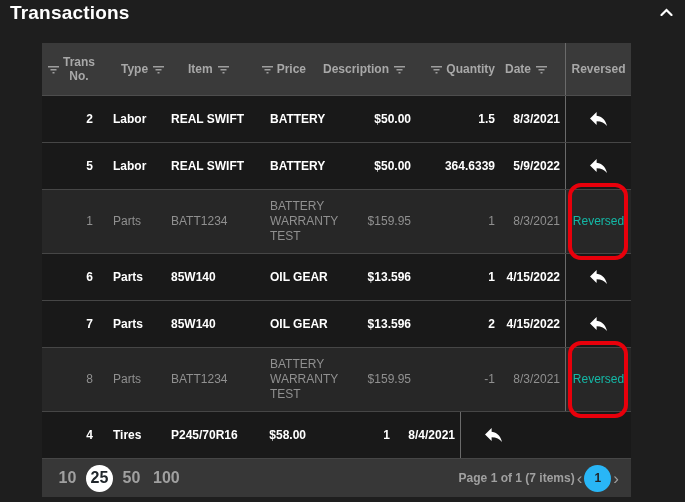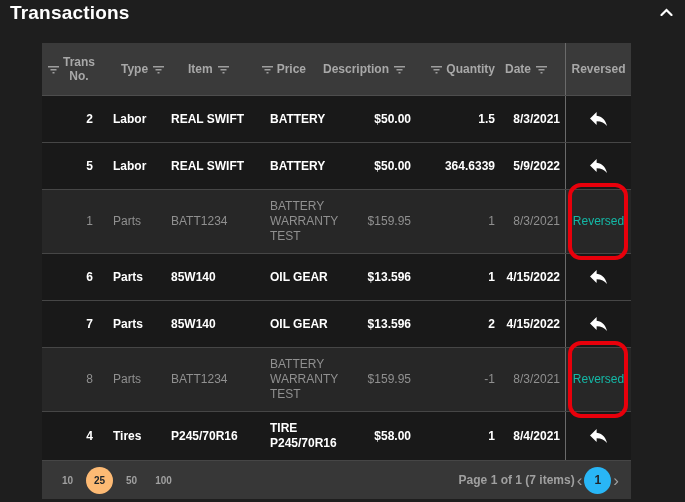--- a/index.html
+++ b/index.html
@@ -74,24 +74,24 @@
   }
   
   .pager{
     display:flex;align-items:center;justify-content:space-between;
     background:#373737;height:38px;box-sizing:border-box;
     padding:0 10px 0 12px;color:#a0a0a0;font-size:12px;font-weight:bold;
   }
   .page-sizes{display:flex;align-items:center;gap:5px;}
   .psize-btn{
     min-width:27px;height:27px;border-radius:50%;border:none;cursor:pointer;
-    background:transparent;color:#a0a0a0;font-size:10px;font-weight:bold;
+    background:transparent;color:#a0a0a0;font-size:16px;font-weight:bold;
     font-family:"Liberation Sans", sans-serif;padding:0 3px;
   }
-  .psize-btn.selected{background:#fdba74;color:#20262b;}
+  .psize-btn.selected{background:#ffffff;color:#20262b;}
   .pager-right{display:flex;align-items:center;}
   .pager-info{font-weight:bold;white-space:nowrap;}
   .nav-btn{
     background:transparent;border:none;cursor:pointer;color:#9e9e9e;
     font-size:17px;line-height:17px;padding:0 2px;font-family:"Liberation Sans", sans-serif;
   }
   .page-btn{
     min-width:27px;height:27px;border-radius:50%;border:none;cursor:pointer;
     background:#29b6f6;color:#20262b;font-size:12px;font-weight:bold;
     font-family:"Liberation Sans", sans-serif;
@@ -265,21 +265,20 @@
     <div class="cell c8 reverse-cell">
 
       <span class="reversed-label">Reversed</span>
       <div class="red-box"></div>
     </div>
   </div>
       <div class="grid-row">
     <div class="cell c1">4</div>
     <div class="cell c2">Tires</div>
     <div class="cell c3">P245/70R16</div>
-    <div class="cell c4">TIRE P245/70R16</div>
     <div class="cell c5">$58.00</div>
     <div class="cell c6">1</div>
     <div class="cell c7">8/4/2021</div>
     <div class="cell c8 reverse-cell">
       <button class="reverse-btn">
         <svg width="21" height="16" viewBox="1 4 22 17">
               <path fill="#ffffff" d="M10 9V5l-7 7 7 7v-4.1c5 0 8.5 1.6 11 5.1-1-5-4-10-11-11z"></path>
             </svg>
       </button>
 

